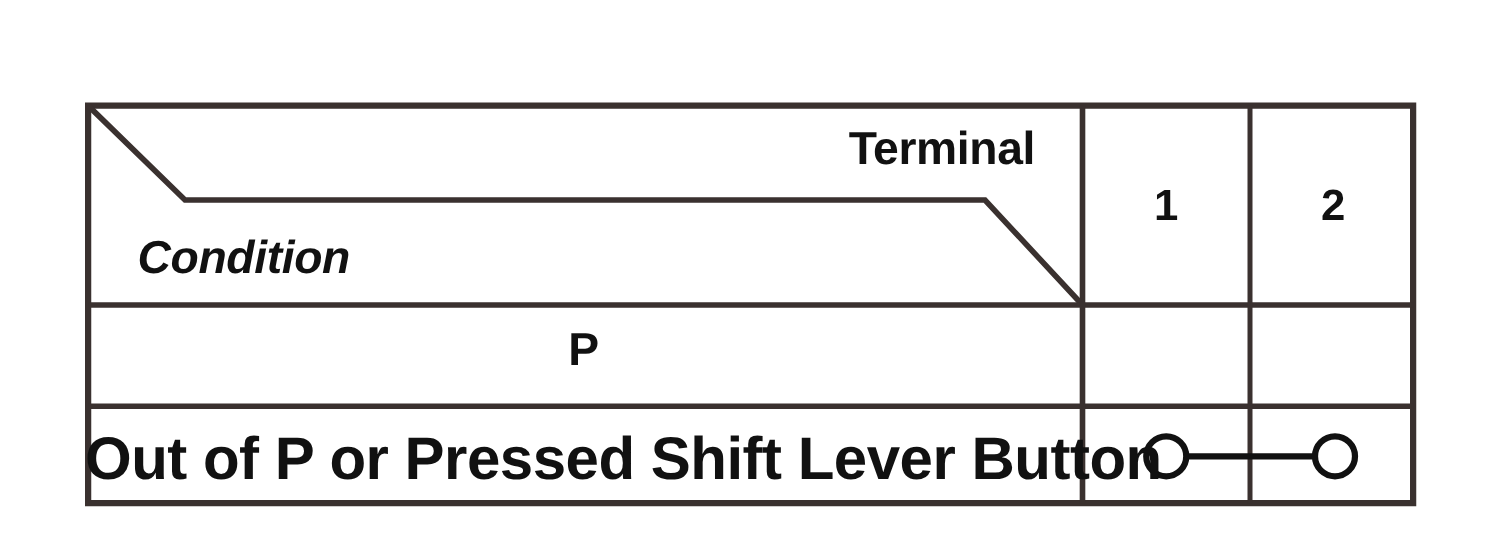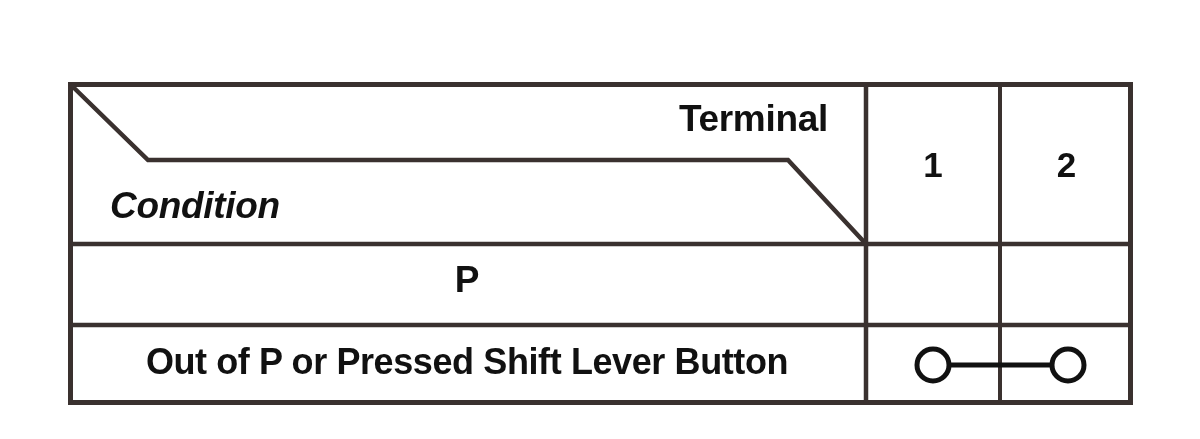--- a/index.html
+++ b/index.html
@@ -80,21 +80,21 @@
     top: 179px;
     width: 798px;
     text-align: center;
     font-size: 37px;
   }
   #row-out-label {
     left: 0px;
     top: 262px;
     width: 798px;
     text-align: center;
-    font-size: 36px;
+    font-size: 48px;
     letter-spacing: -0.4px;
   }
 </style>
 </head>
 <body>
 
 <div id="page">
 
   <div id="wiring-table">
 

